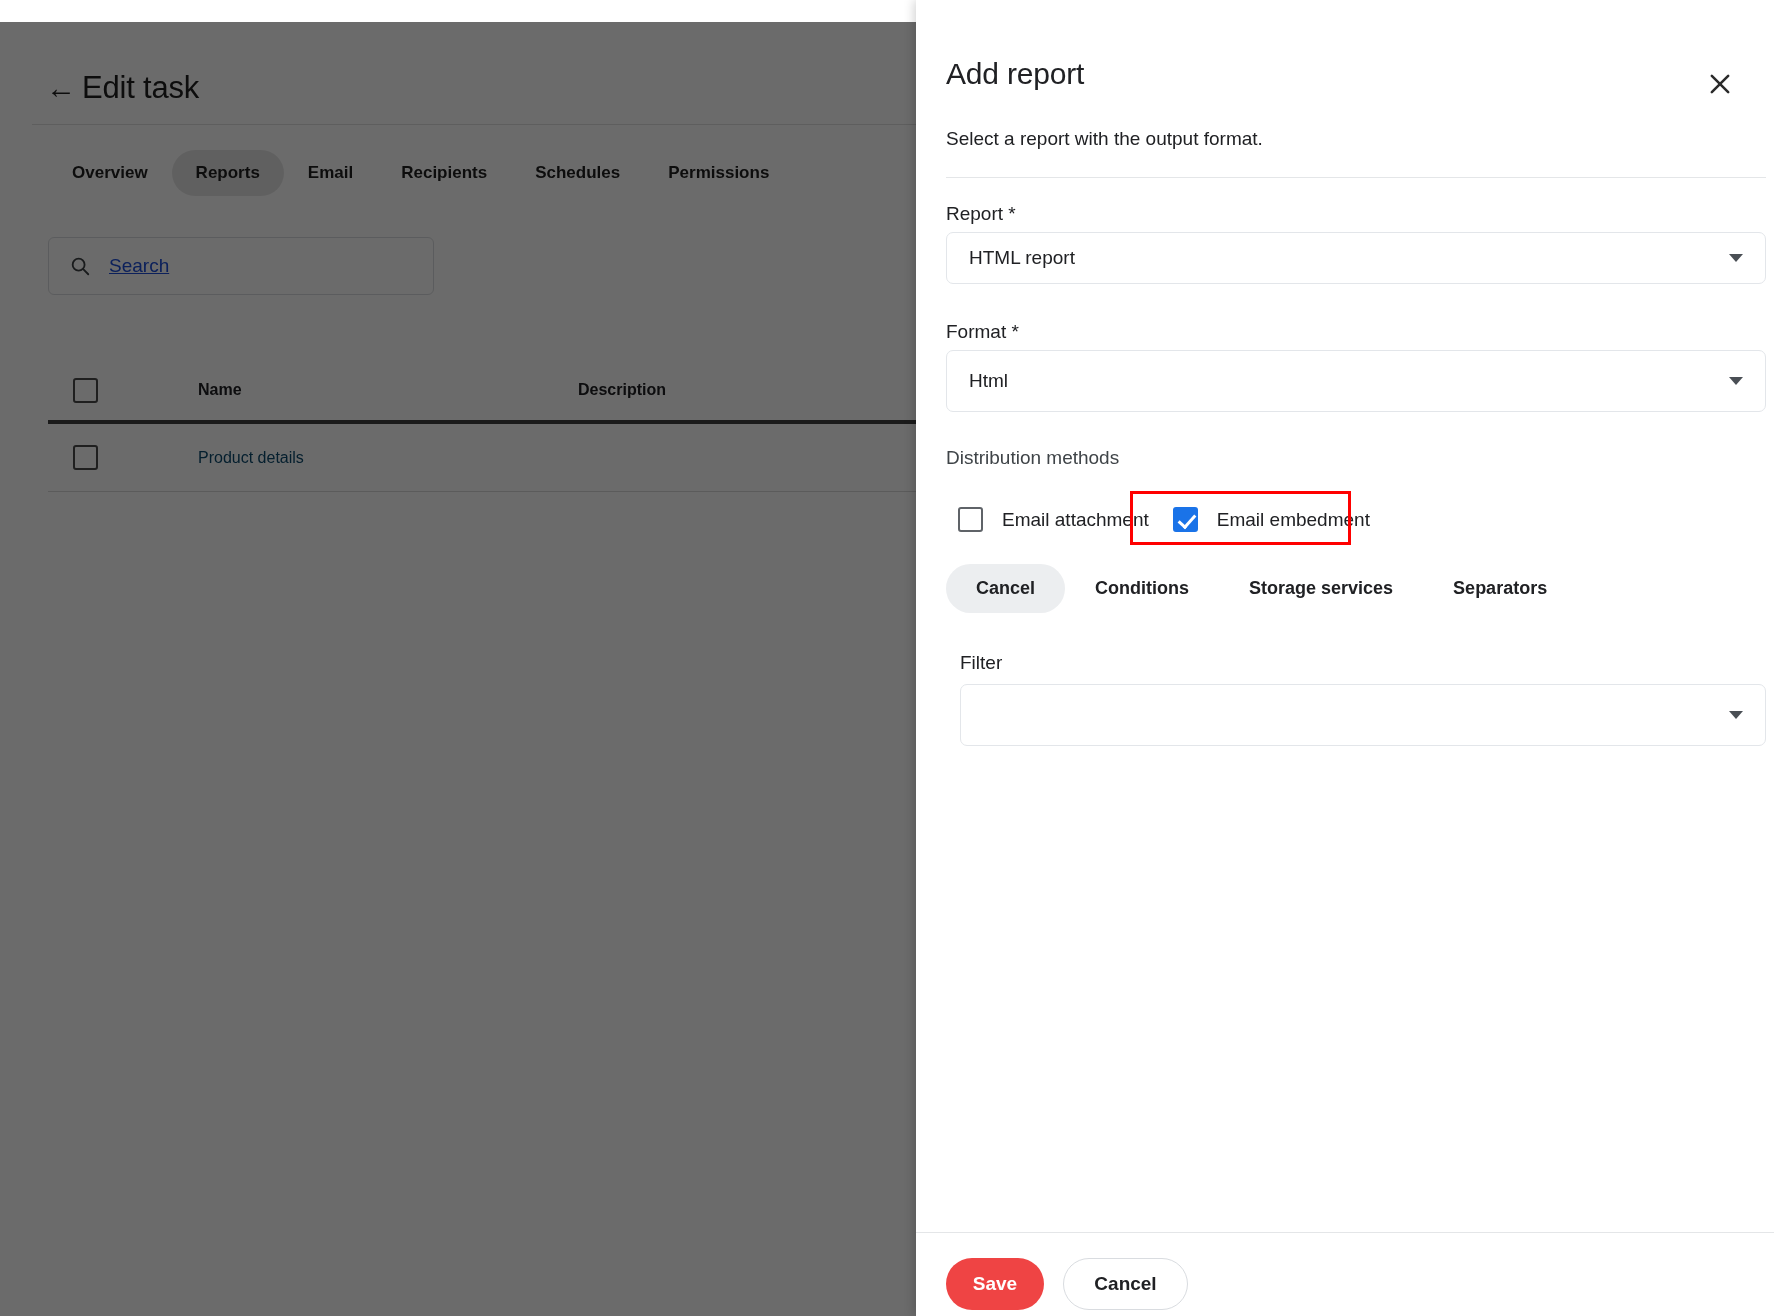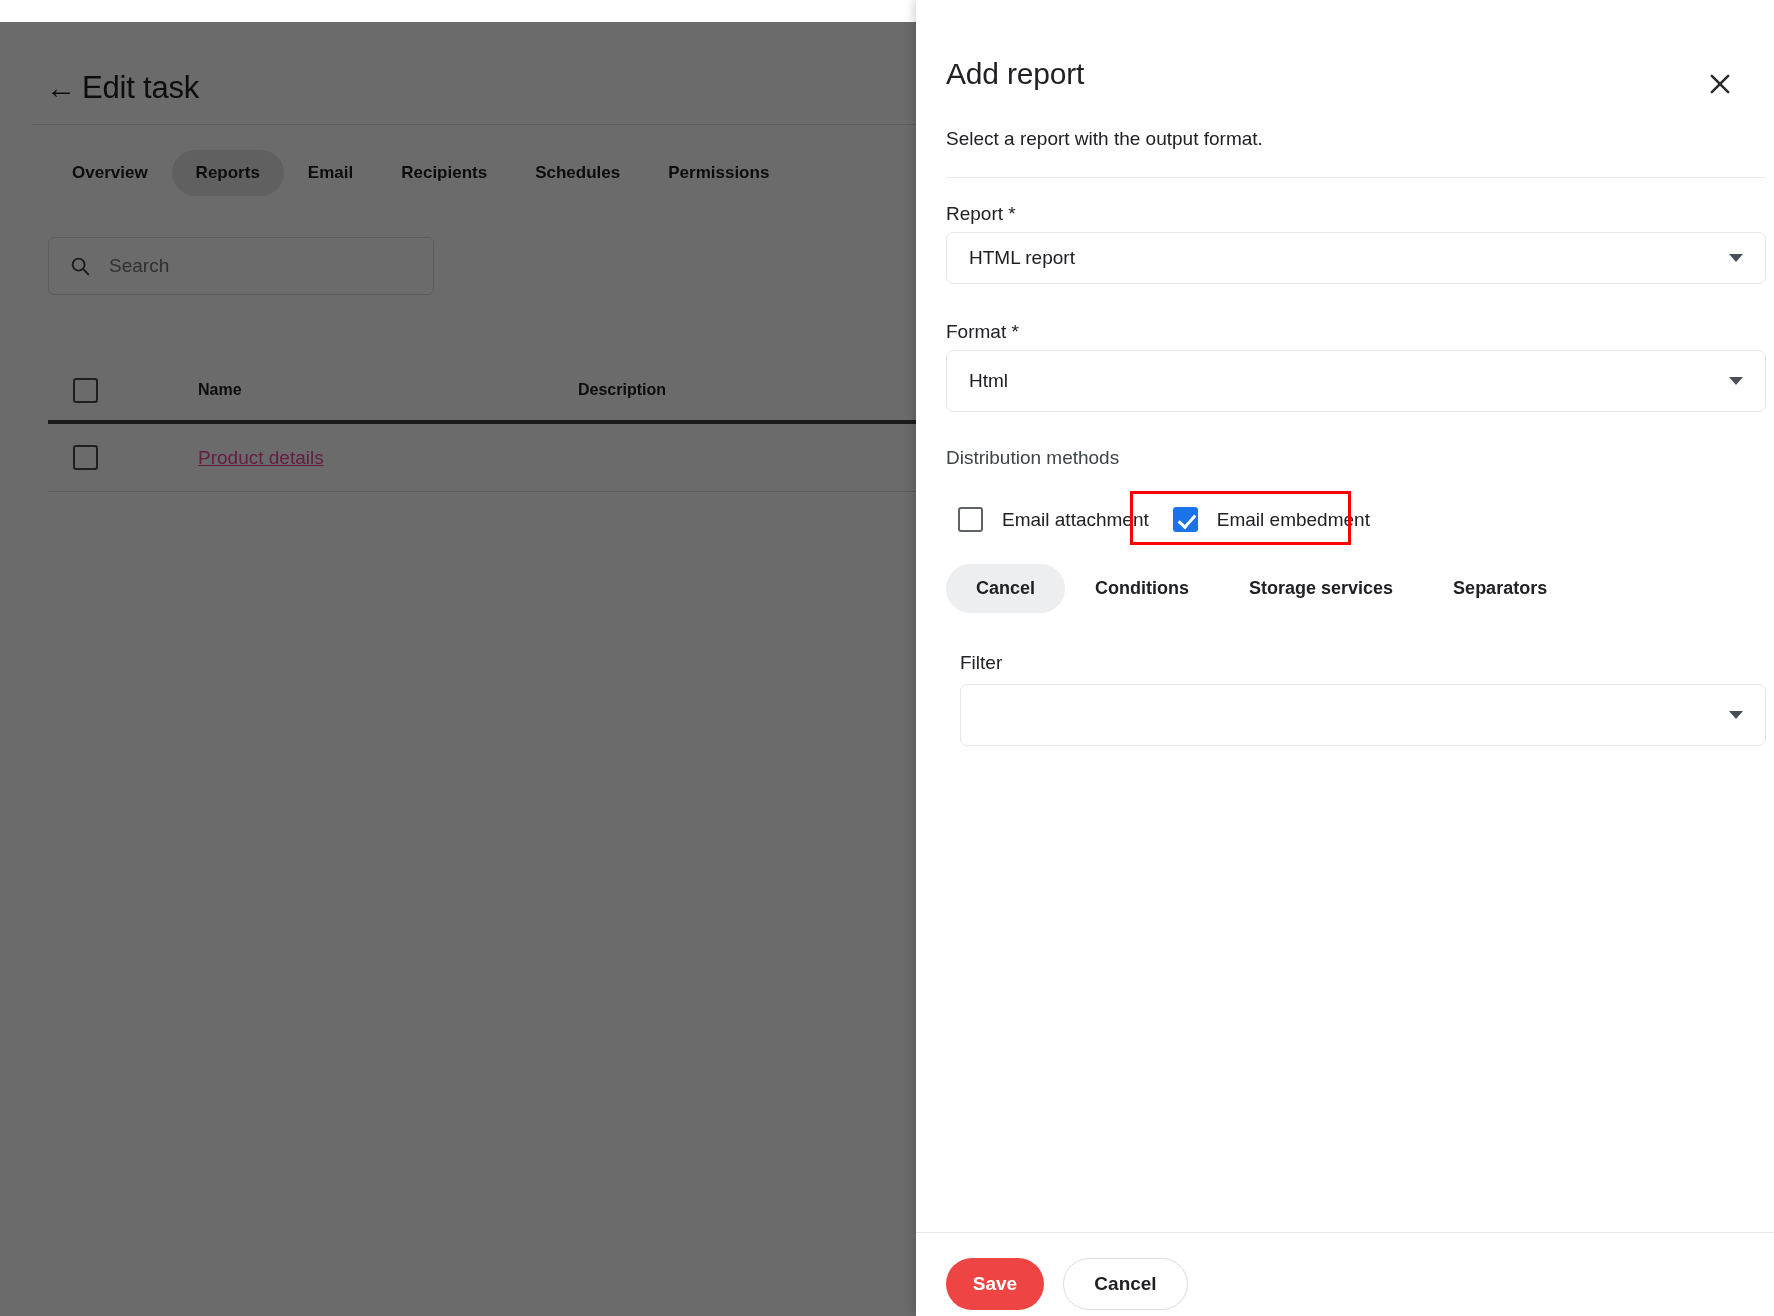--- a/index.html
+++ b/index.html
@@ -76,21 +76,22 @@
     border: 1px solid #dadce0;
     border-radius: 6px;
     display: flex;
     align-items: center;
     padding: 0 20px;
     gap: 18px;
   }
   .search-icon svg { display: block; }
   .search-placeholder {
     font-size: 19px;
-    color: #737373;
+    color: #1d4ed8;
+    text-decoration: underline;
   }
   .tbl {
     position: absolute;
     left: 48px; top: 360px;
     width: 1000px;
   }
   .tbl-head {
     display: flex;
     align-items: center;
     height: 64px;
@@ -110,23 +111,22 @@
     border: 2px solid #4a4a4a;
     border-radius: 3px;
     background: transparent;
   }
   .col-label {
     font-size: 16px;
     font-weight: 700;
     color: #202124;
   }
   .cell-text {
-    font-size: 19px;
-    color: #ec4899;
-    text-decoration: underline;
+    font-size: 16px;
+    color: #0c4a6e;
   }
   .paginator {
     position: absolute;
     left: 80px; top: 580px;
     display: flex;
     align-items: center;
     gap: 0;
     height: 40px;
   }
   .ipp-label {

